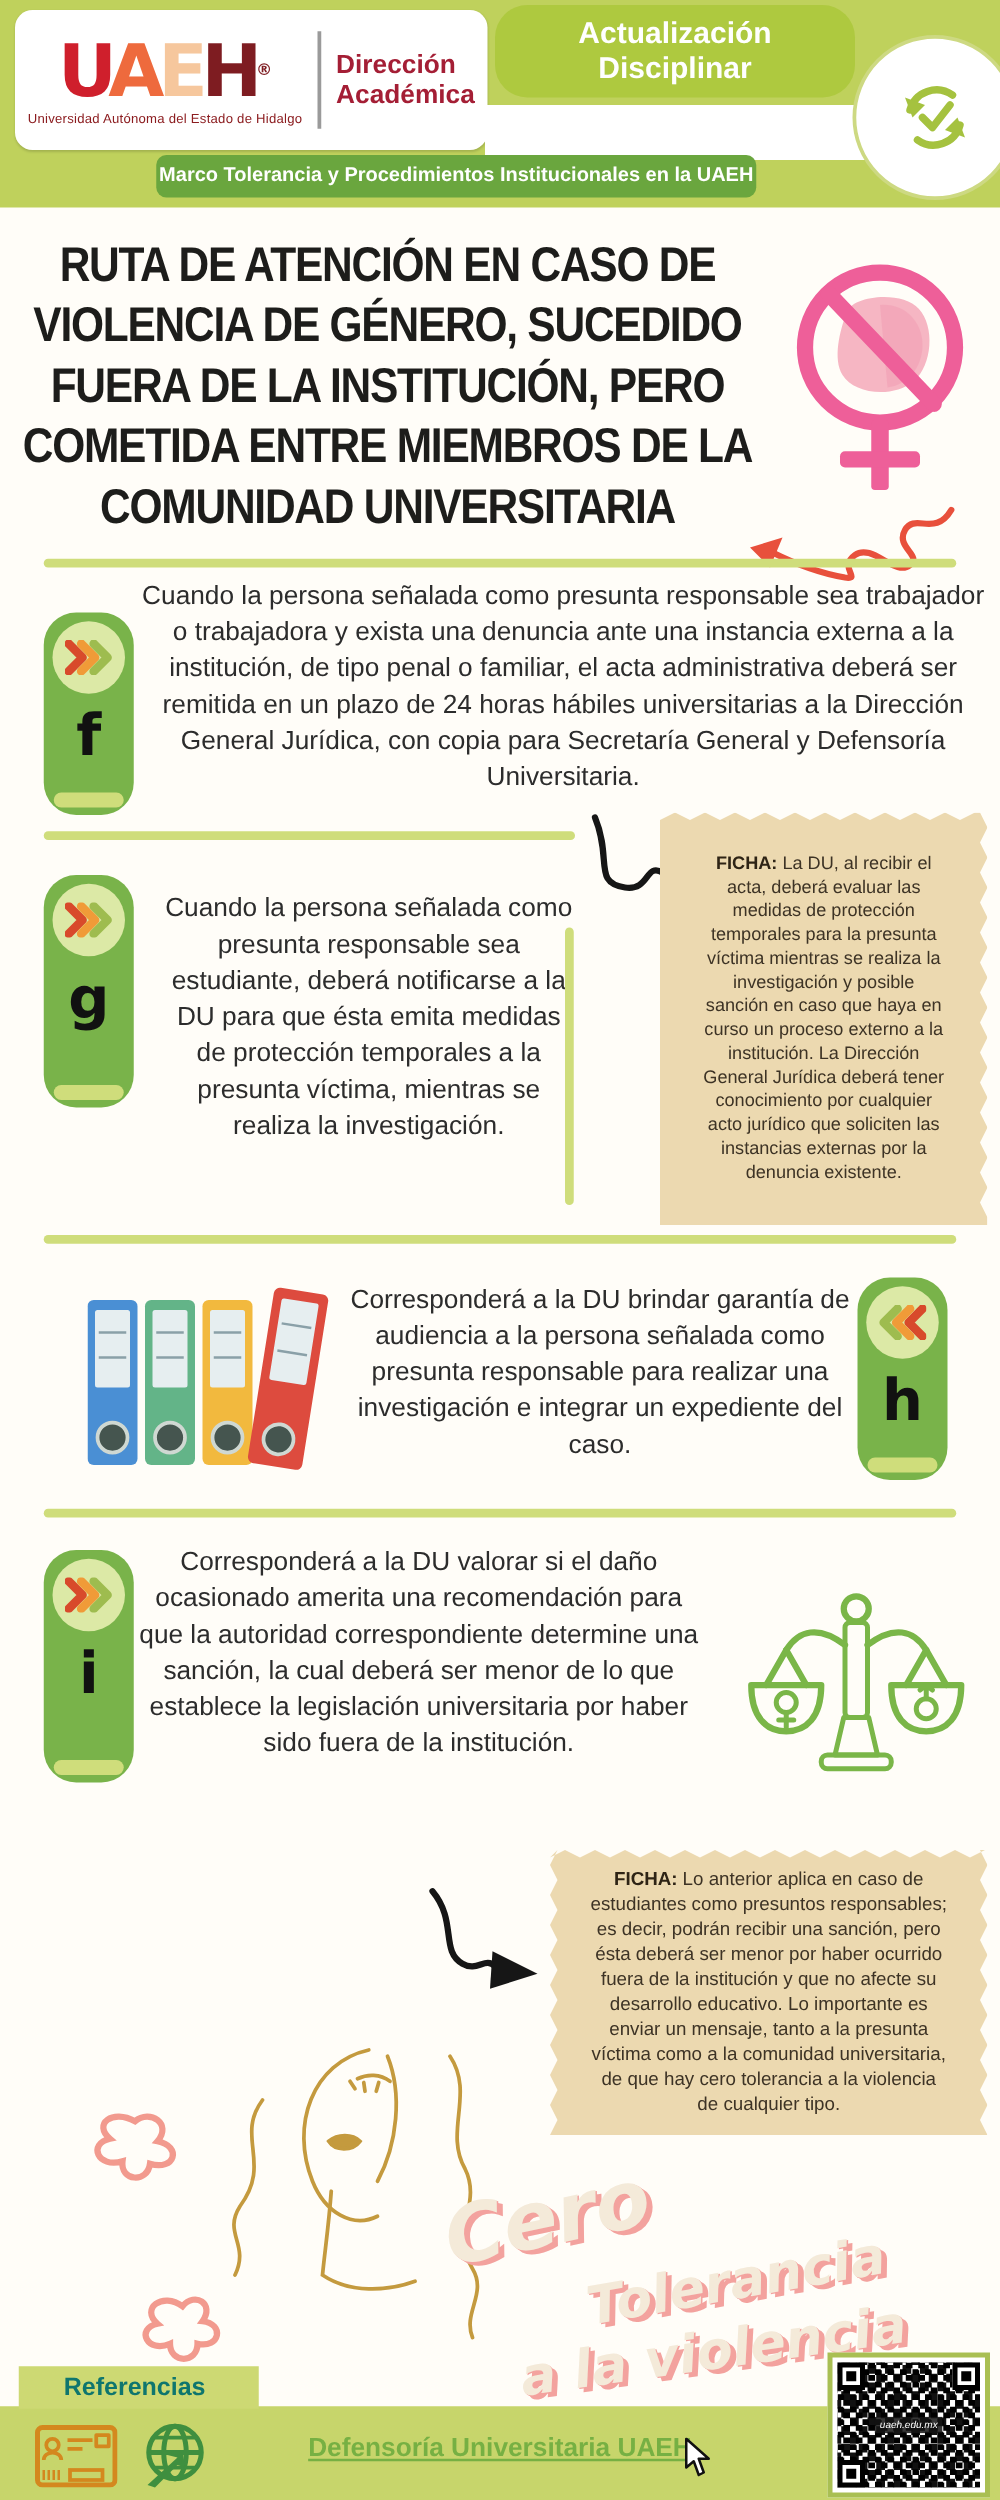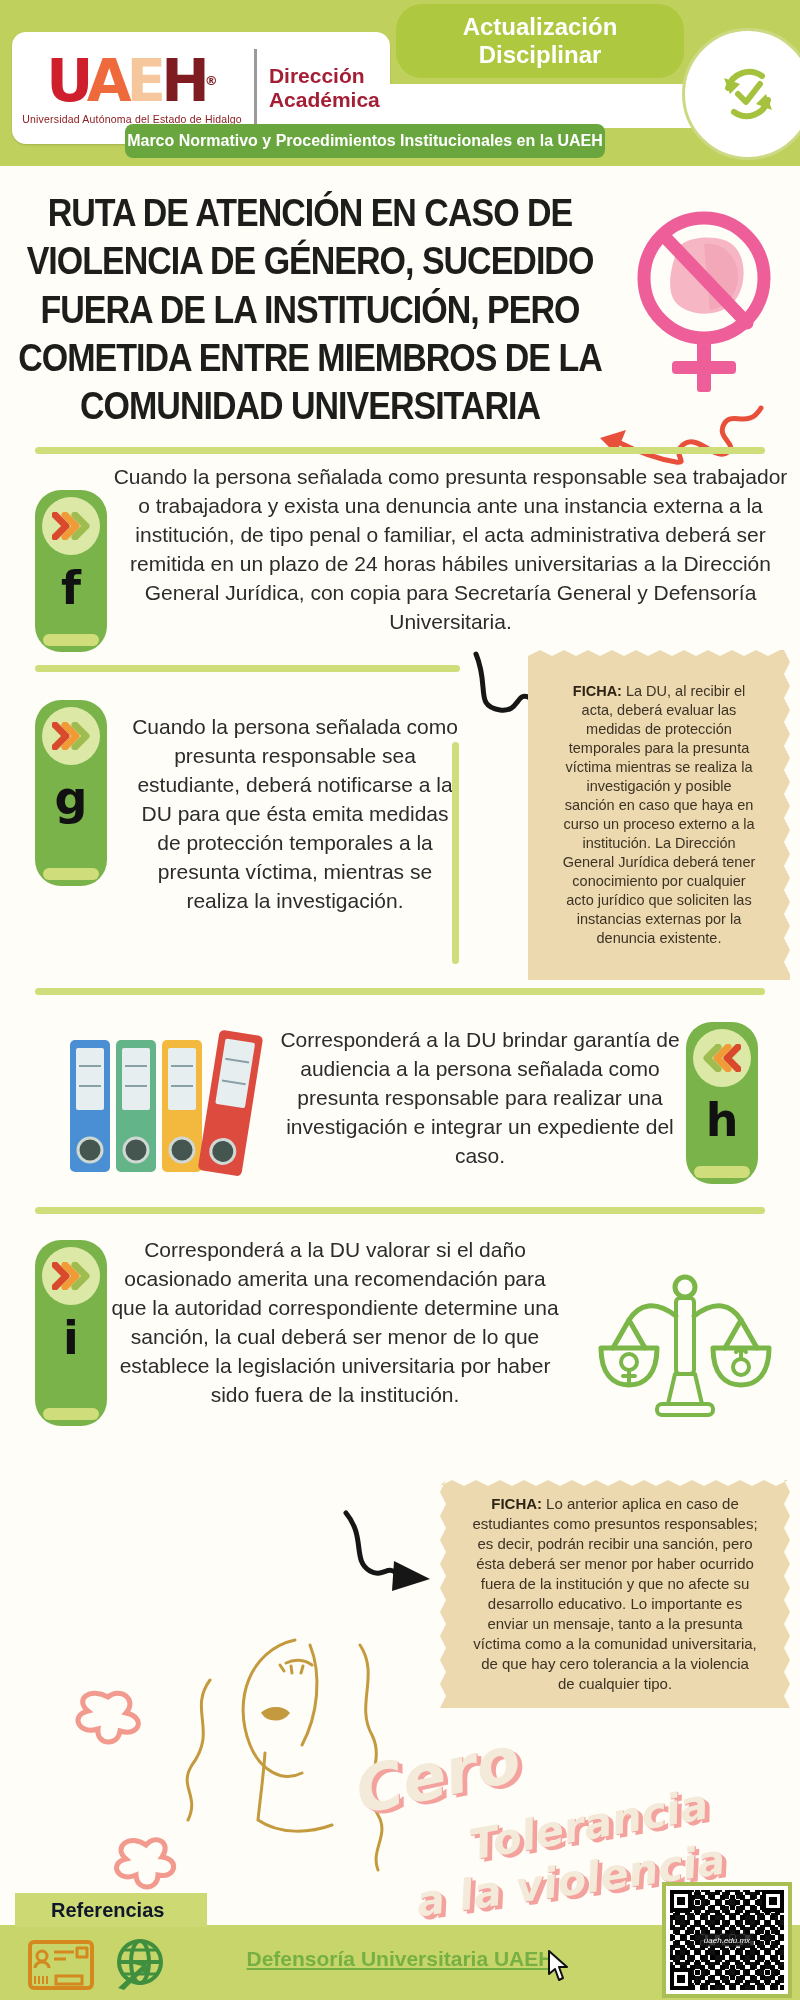--- a/index.html
+++ b/index.html
@@ -3,21 +3,21 @@
 <meta charset="utf-8">
 <style>
   html,body{margin:0;padding:0;background:#e8e8e8;}
   #canvas{position:relative;width:800px;height:2000px;margin:0 auto;background:#fffdf8;overflow:hidden;
           font-family:"Liberation Sans",sans-serif;}
   .abs{position:absolute;}
 
   
   .header-band{left:0;top:0;width:800px;height:166px;background:#bfd15c;}
   .logo-card{left:12px;top:8px;width:378px;height:112px;background:#ffffff;border-radius:14px;
-             display:flex;align-items:center;justify-content:center;gap:12px;box-shadow:0 1px 2px rgba(0,0,0,.15);margin-top:24px;}
+             display:flex;align-items:center;justify-content:center;gap:12px;box-shadow:0 1px 2px rgba(0,0,0,.15);}
   .logo-left{display:flex;flex-direction:column;align-items:center;}
   .wordmark{font-weight:bold;font-size:58px;line-height:58px;letter-spacing:-5px;font-family:"DejaVu Sans",sans-serif;}
   .wm-u{color:#cf1f2c;} .wm-a{color:#ee6a3d;} .wm-e{color:#f6c79d;} .wm-h{color:#7e1c21;}
   .wm-r{font-size:13px;color:#7e1c21;vertical-align:top;letter-spacing:0;}
   .univ-line{font-size:10.5px;color:#8c1d20;margin-top:3px;letter-spacing:.2px;}
   .logo-sep{width:3px;height:78px;background:#9a9a9a;}
   .dept{display:flex;flex-direction:column;color:#a41e35;font-weight:bold;font-size:21px;line-height:24px;}
   .badge{left:396px;top:4px;width:288px;height:74px;background:#aec93f;border-radius:26px;
          display:flex;align-items:center;justify-content:center;text-align:center;
          color:#ffffff;font-weight:bold;font-size:24px;line-height:28px;padding:0 26px;box-sizing:border-box;}
@@ -54,21 +54,21 @@
   .ficha1{font-size:14.5px;line-height:19px;}
   .ficha2{font-size:15px;line-height:20px;}
 
   
   .slogan{font-family:"DejaVu Sans",sans-serif;font-style:italic;font-weight:bold;color:#f4ead9;
           text-shadow:4px 4px 0 #f3a29e,1px 1px 0 #f3a29e;white-space:nowrap;}
 
   
   .footer-band{left:0;top:1925px;width:800px;height:75px;background:#c7d56b;}
   .ref-tab{left:15px;top:1893px;width:192px;height:34px;background:#cdd973;
-           display:flex;align-items:center;color:#0f172a;font-weight:bold;font-size:20px;padding-left:36px;box-sizing:border-box;}
+           display:flex;align-items:center;color:#0f766e;font-weight:bold;font-size:20px;padding-left:36px;box-sizing:border-box;}
   .du-link{left:210px;top:1947px;width:380px;text-align:center;color:#76b043;font-weight:bold;font-size:21px;
            text-decoration:underline;cursor:pointer;}
   .qr-box{left:662px;top:1882px;width:130px;height:116px;background:#ffffff;border:4px solid #a9bf53;
           box-sizing:border-box;padding:4px;}
   .qr-pattern{position:relative;width:100%;height:100%;
      background:
        repeating-conic-gradient(#000 0% 25%, transparent 0% 50%) 0 0/10px 10px,
        repeating-conic-gradient(#111 0% 25%, #fff 0% 50%) 3px 2px/14px 14px; font-style: italic;}
   .finder{position:absolute;width:22px;height:22px;border:4px solid #000;background:#fff;box-sizing:border-box;}
   .finder::after{content:"";position:absolute;left:3px;top:3px;width:8px;height:8px;background:#000;}
@@ -102,21 +102,21 @@
   <div class="abs sync-circle">
     <svg width="64" height="64" viewBox="0 0 64 64">
       <path d="M46,14 A22,22 0 0 0 12,26" fill="none" stroke="#a5c23f" stroke-width="6" stroke-linecap="round"></path>
       <polygon points="8,16 14,32 24,22" fill="#a5c23f"></polygon>
       <path d="M18,50 A22,22 0 0 0 52,38" fill="none" stroke="#a5c23f" stroke-width="6" stroke-linecap="round"></path>
       <polygon points="56,48 50,32 40,42" fill="#a5c23f"></polygon>
       <path d="M22,32 L30,40 L44,22" fill="none" stroke="#a5c23f" stroke-width="6" stroke-linecap="round" stroke-linejoin="round"></path>
     </svg>
   </div>
 
-  <div class="abs banner">Marco Normativo y Procedimientos Institucionales en la UAEH</div>
+  <div class="abs banner">Marco Tolerancia y Procedimientos Institucionales en la UAEH</div>
 
   <div class="abs main-title">RUTA DE ATENCIÓN EN CASO DE VIOLENCIA DE GÉNERO, SUCEDIDO FUERA DE LA INSTITUCIÓN, PERO COMETIDA ENTRE MIEMBROS DE LA COMUNIDAD UNIVERSITARIA</div>
 
   <div class="abs" style="left:622px;top:196px;">
     <svg width="162" height="198" viewBox="0 0 162 198">
       <path d="M55,55 C58,40 100,36 113,51 C126,65 124,96 109,109 C92,123 61,119 52,104 C44,91 50,68 55,55 Z" fill="#f6b6c3"></path>
       <path d="M82,48 C100,46 116,60 116,80 C116,98 104,112 88,114 Z" fill="#f2a3b6" opacity="0.7"></path>
       <circle cx="82" cy="82" r="60" fill="none" stroke="#ee5f99" stroke-width="13"></circle>
       <line x1="41" y1="39" x2="125" y2="127" stroke="#ee5f99" stroke-width="13" stroke-linecap="round"></line>
       <rect x="75" y="140" width="14" height="56" rx="3" fill="#ee5f99"></rect>

